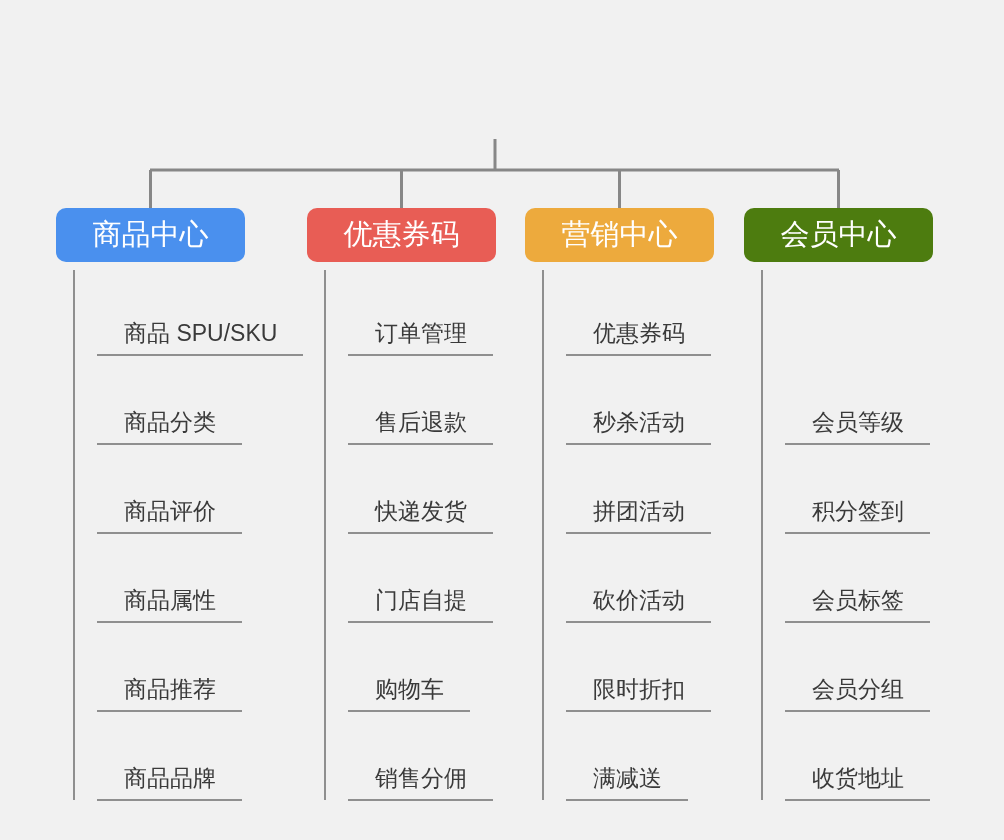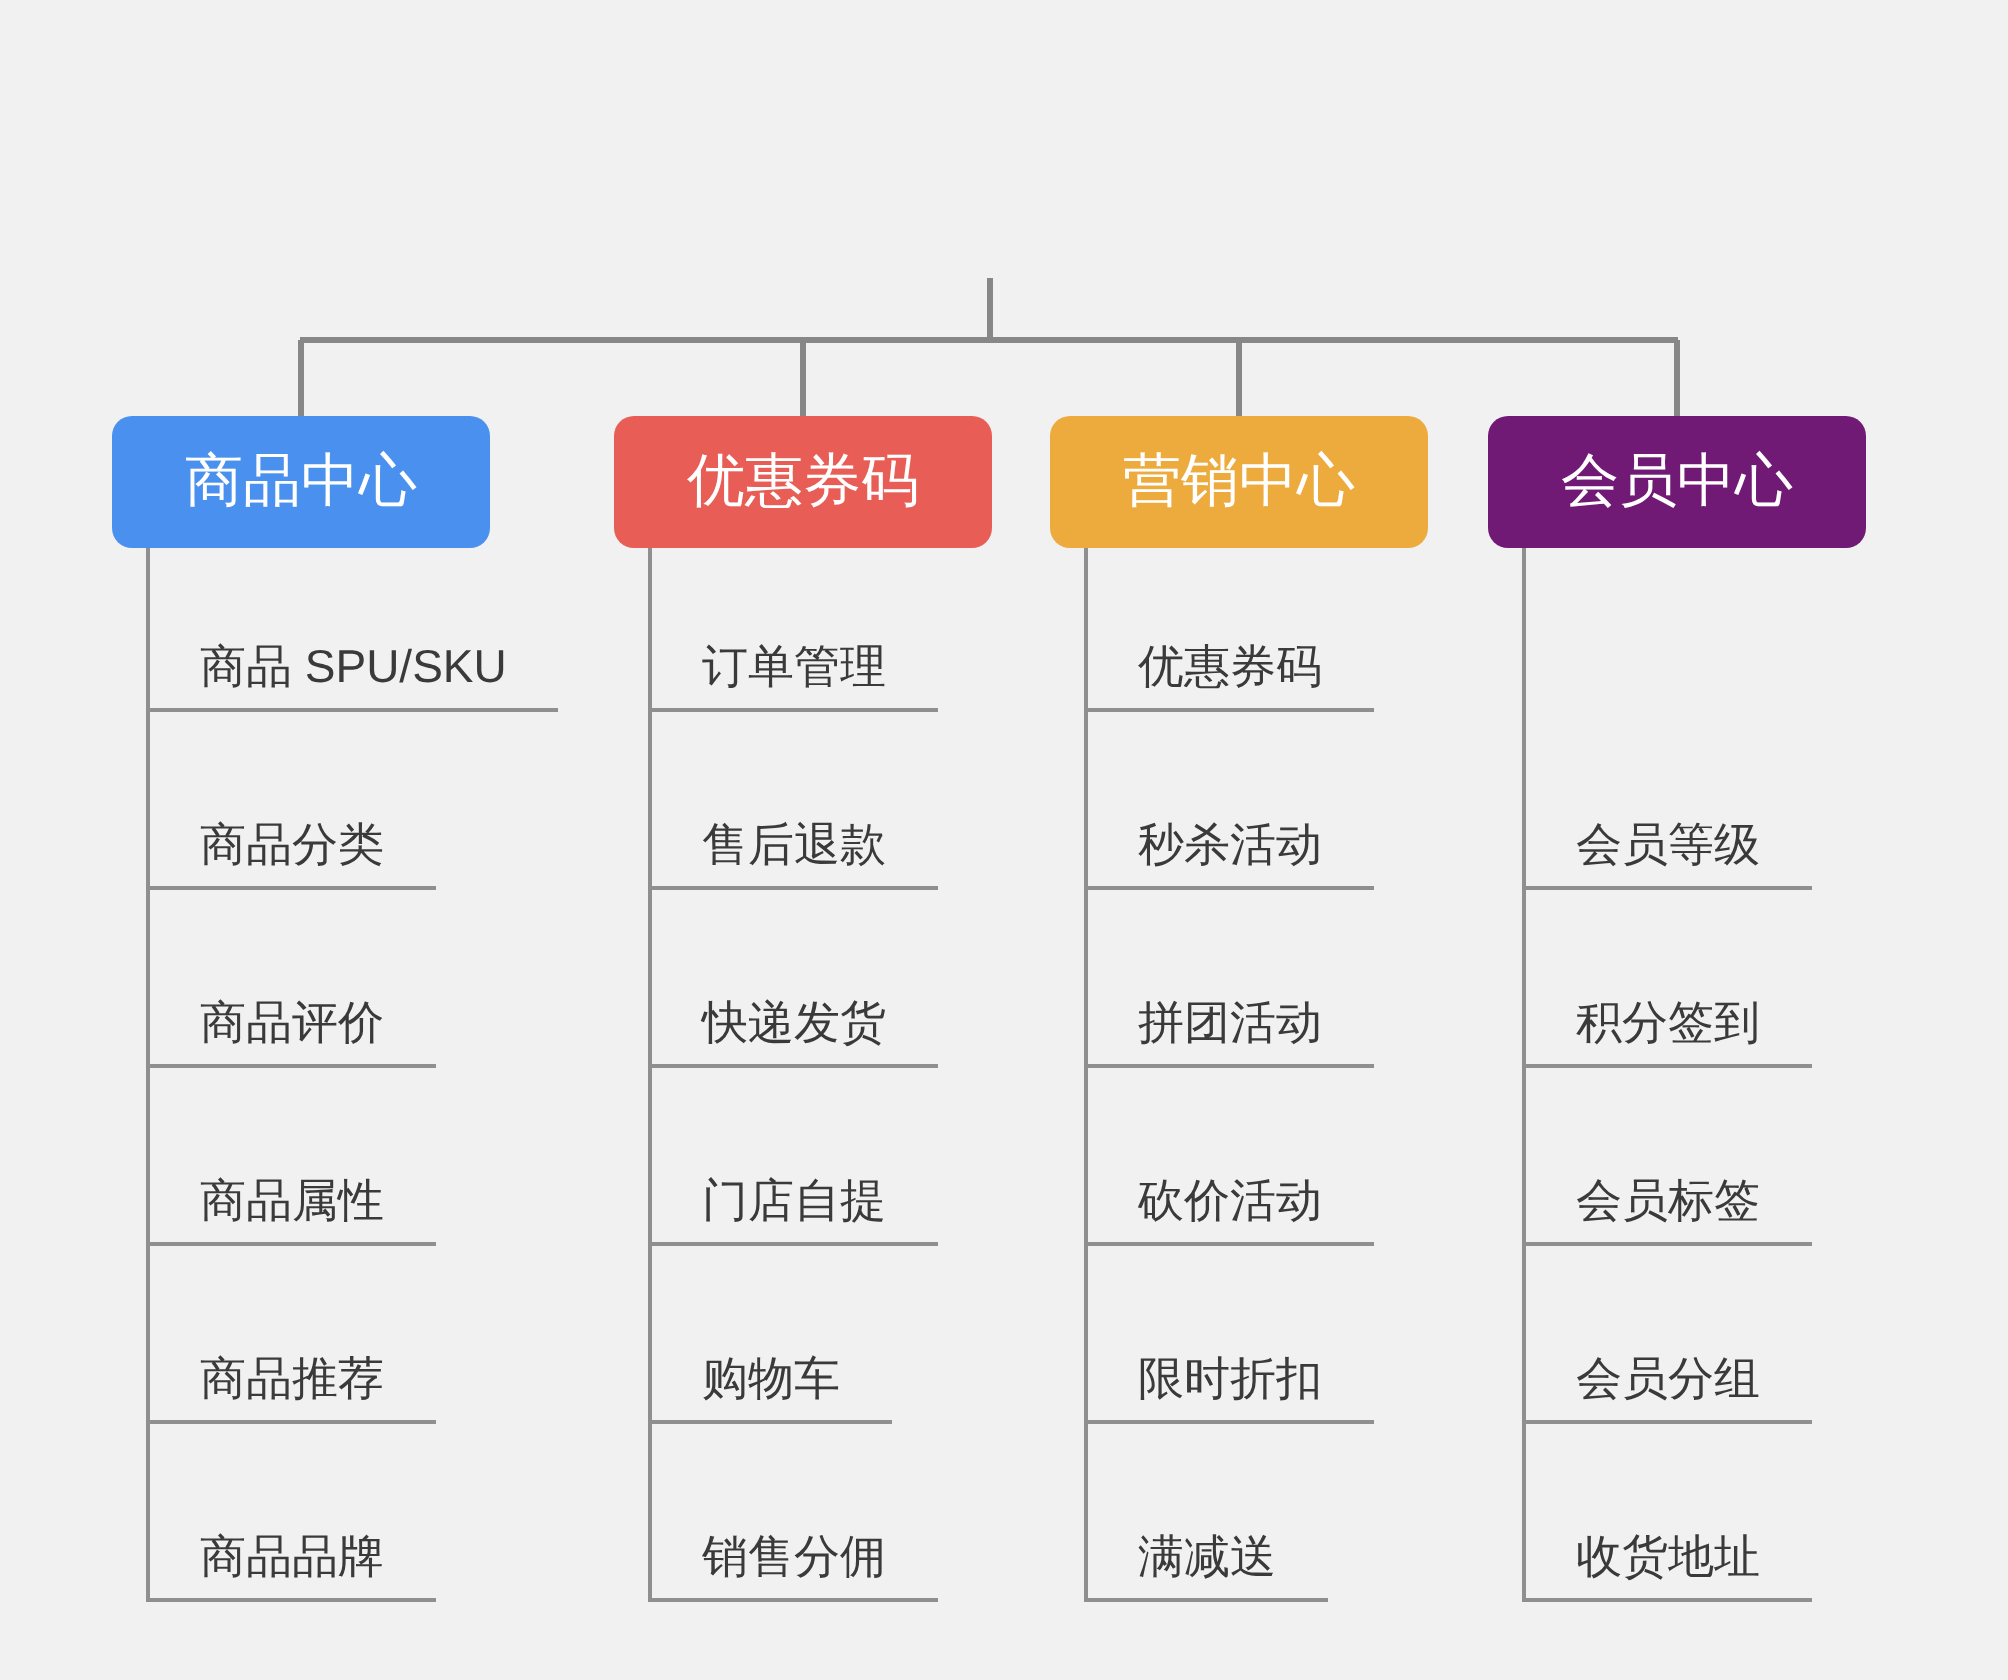--- a/index.html
+++ b/index.html
@@ -21,38 +21,39 @@
     display: flex; align-items: center; justify-content: center;
     gap: 14px;
   }
   .root-label {
     font-size: 42px; letter-spacing: 2px;
     color: #f0ad42; white-space: nowrap;
   }
 
   .branch {
     position: absolute; top: 208px;
-    width: 189px; height: 66px;
+    width: 189px; height: 54px;
     border-radius: 10px;
     color: #ffffff; font-size: 29px;
     display: flex; align-items: center; justify-content: center;
     white-space: nowrap;
   }
   .branch.c1 { left: 56px; }
   .branch.c2 { left: 307px; }
   .branch.c3 { left: 525px; }
   .branch.c4 { left: 744px; }
 
   .leaf {
     position: absolute;
     font-size: 23px; color: #3a3a3a;
     line-height: 23px; white-space: nowrap;
     padding: 0 26px 9px 27px;
     border-bottom: 2px solid #8f8f8f;
     width: max-content;
+    margin-left: 24px;
   }
   .leaf.x1 { left: 73px; }
   .leaf.x2 { left: 324px; }
   .leaf.x3 { left: 542px; }
   .leaf.x4 { left: 761px; }
   .leaf.r0 { top: 322px; }
   .leaf.r1 { top: 411px; }
   .leaf.r2 { top: 500px; }
   .leaf.r3 { top: 589px; }
   .leaf.r4 { top: 678px; }
@@ -87,21 +88,21 @@
 
   <div class="branch c1" style="background-color: rgb(74, 144, 238);">
     <span>商品中心</span>
   </div>
   <div class="branch c2" style="background-color: rgb(232, 93, 85);">
     <span>优惠券码</span>
   </div>
   <div class="branch c3" style="background-color: rgb(237, 170, 61);">
     <span>营销中心</span>
   </div>
-  <div class="branch c4" style="background-color: #701a75; text-align: center;">
+  <div class="branch c4" style="background-color: #4d7c0f; text-align: center;">
     <span>会员中心</span>
   </div>
 
   <div class="leaf x1 r0">商品 SPU/SKU</div>
   <div class="leaf x1 r1">商品分类</div>
   <div class="leaf x1 r2">商品评价</div>
   <div class="leaf x1 r3">商品属性</div>
   <div class="leaf x1 r4">商品推荐</div>
   <div class="leaf x1 r5">商品品牌</div>
 

